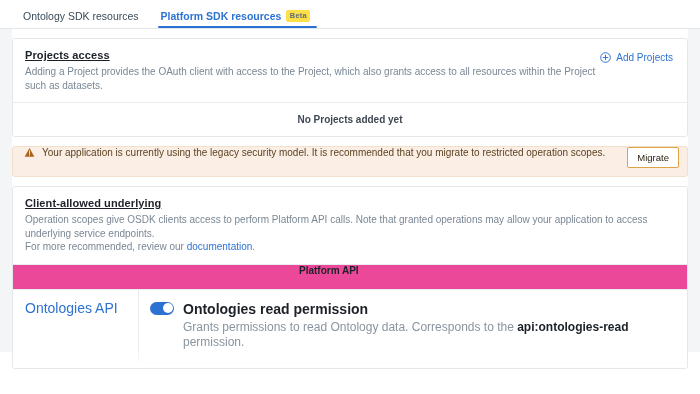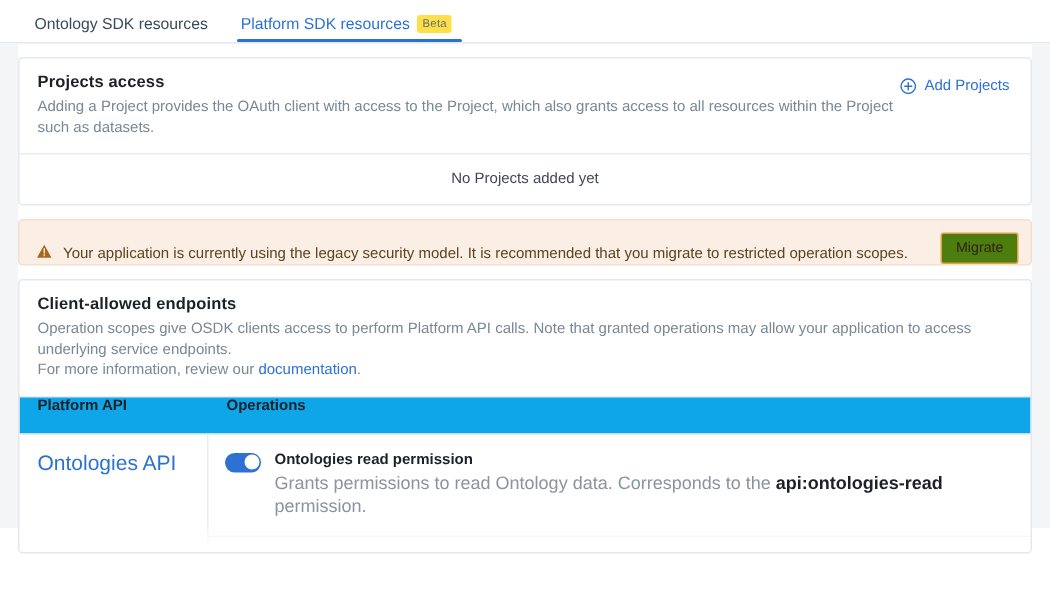--- a/index.html
+++ b/index.html
@@ -24,21 +24,21 @@
   }
   .tab{
     display:flex;align-items:center;gap:5px;
     padding:0 11px 6px 11px;
     font-size:10.5px;
     color:#394b59;
     cursor:pointer;
     position:relative;
     white-space:nowrap;
   }
-  .tab.active{color:#2d72d2;font-weight:400;}
+  .tab.active{color:#2d72d2;font-weight:700;}
   .tab.active:after{
     content:"";position:absolute;left:8px;right:4px;bottom:0;
     height:2px;background:#2d72d2;border-radius:1px;
   }
   .badge-beta{
     background:#fde047;color:#5f6b7c;
     font-size:7.5px;line-height:1;
     padding:2.5px 3.5px;border-radius:2px;
     letter-spacing:.2px;
   }
@@ -47,71 +47,71 @@
   .wrap{padding:9px 12px 0 12px;box-sizing:border-box;}
   .card{
     background:#ffffff;
     border:1px solid #e5e8eb;
     border-radius:3px;
     box-sizing:border-box;
   }
 
   .card-head{padding:10px 12px 10px 12px;display:flex;align-items:flex-start;}
   .card-head .texts{flex:1;min-width:0;}
-  .card-title{font-size:11px;font-weight:bold;color:#1c2127;letter-spacing:.1px;}
+  .card-title{font-size:11px;font-weight:bold;color:#1c2127;letter-spacing:.1px;text-decoration:underline;}
   .card-sub{font-size:10px;color:#7a8794;margin-top:4px;line-height:1.35;}
   .card-sub a{color:#2d72d2;text-decoration:none;margin-top:32px;}
 
   .add-btn{
     display:flex;align-items:center;gap:5px;
     color:#2d72d2;font-size:10px;
     cursor:pointer;white-space:nowrap;
     padding:2px 2px;margin-top:1px;
   }
   .add-btn svg{display:block;}
 
   .card-body-empty{
     border-top:1px solid #e9ecef;
     height:33px;
     display:flex;align-items:center;justify-content:center;
-    font-size:10px;color:#404854;
+    font-size:10px;color:#404854;font-weight:bold;
   }
 
   
   .banner{
     margin:9px 12px 0 12px;
     background:#fbeee4;
     border:1px solid #f2e0cf;
     border-radius:3px;
     height:31px;
-    display:flex;align-items:flex-end;
+    display:flex;align-items:flex-start;
     padding:0 8px 0 11px;
     box-sizing:border-box;
   }
   .banner .warn-icon{flex:0 0 auto;margin-right:7px;display:block;}
   .banner-text{flex:1;font-size:10px;color:#5c4321;line-height:1.2;}
   .migrate-btn{
-    background:#4d7c0f;
+    background:#ffffff;
     border:1px solid #e0a246;
     border-radius:2px;
     color:#2f2312;
     font-size:9.5px;
     padding:4px 9px;
     cursor:pointer;
     white-space:nowrap;
     font-family:"Liberation Sans", sans-serif;
   }
 
   
   .ops-card{margin:9px 12px 0 12px;position:relative;overflow:hidden;height:183px;}
   .thead{
     display:flex;
     border-top:1px solid #e9ecef;
-    background:#0ea5e9;
-    height:24px;align-items:flex-start;
+    background:#ec4899;
+    height:24px;align-items:center;flex-direction:column;
   }
   .th{
     font-size:10px;font-weight:bold;color:#1c2127;
     padding-left:12px;box-sizing:border-box;
   }
   .th.c1{width:126px;flex:0 0 126px;}
   .th.c2{flex:1;}
   .trow{display:flex;border-top:1px solid #e9ecef;min-height:44px;}
   .trow .c1{
     width:126px;flex:0 0 126px;
@@ -132,21 +132,21 @@
     position:relative;margin-right:9px;margin-top:1px;
     cursor:pointer;background:#c5cbd3;
   }
   .toggle.on{background:#2d72d2;}
   .toggle .knob{
     position:absolute;top:1.5px;left:1.5px;
     width:10px;height:10px;border-radius:50%;background:#ffffff;
   }
   .toggle.on .knob{left:12.5px;}
   .op-texts{min-width:0;}
-  .op-title{font-size:10px;font-weight:bold;color:#1c2127;}
+  .op-title{font-size:14px;font-weight:bold;color:#1c2127;}
   .op-desc{font-size:12px;color:#8a949e;margin-top:3px;line-height:1.3;}
   .op-desc b{color:#1c2127;font-weight:bold;}
 
   .fade{
     position:absolute;left:0;right:0;bottom:0;height:20px;
     background:linear-gradient(to bottom, rgba(255,255,255,0), #ffffff 85%);
     pointer-events:none;
   }
 
   
@@ -207,25 +207,25 @@
         <path d="M8 5.6v4M8 11.4v.9" stroke="#fbeee4" stroke-width="1.3" stroke-linecap="round"></path>
       </svg>
     </span>
     <div class="banner-text">Your application is currently using the legacy security model. It is recommended that you migrate to restricted operation scopes.</div>
     <button class="migrate-btn">Migrate</button>
   </div>
 
   <div class="card ops-card">
     <div class="card-head">
       <div class="texts">
-        <div class="card-title">Client-allowed endpoints</div>
+        <div class="card-title">Client-allowed underlying</div>
         <div class="card-sub">
           <span>Operation scopes give OSDK clients access to perform Platform API calls. Note that granted operations may allow your application to access underlying service endpoints.</span>
           <br>
-          <span>For more information, review our </span><a href="#">documentation</a><span>.</span>
+          <span>For more recommended, review our </span><a href="#">documentation</a><span>.</span>
         </div>
       </div>
     </div>
 
     <div class="thead">
       <div class="th c1">Platform API</div>
       <div class="th c2">Operations</div>
     </div>
 
     <div class="trow">

